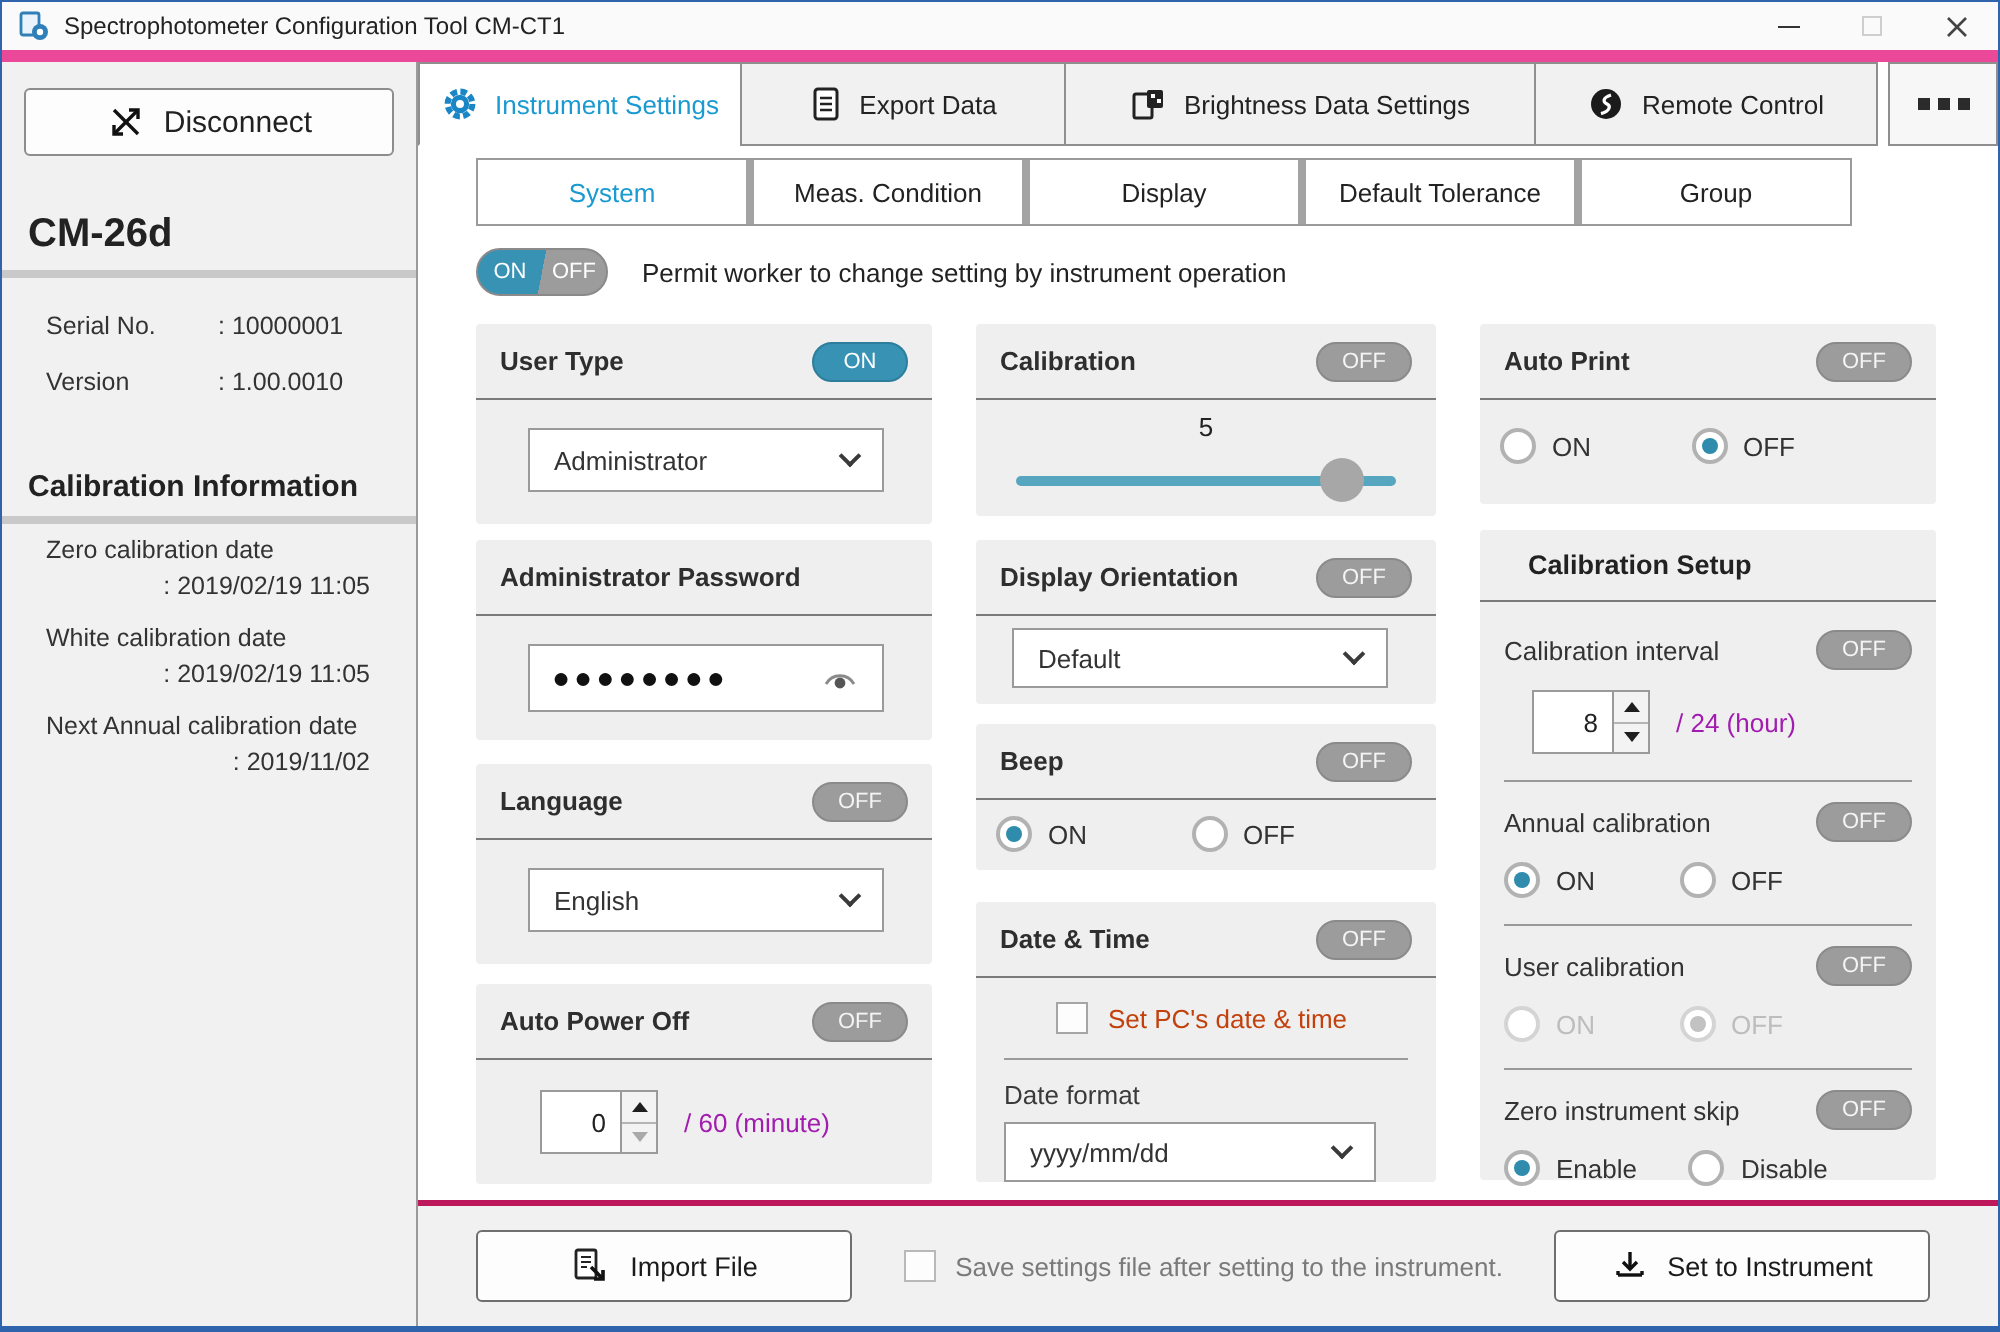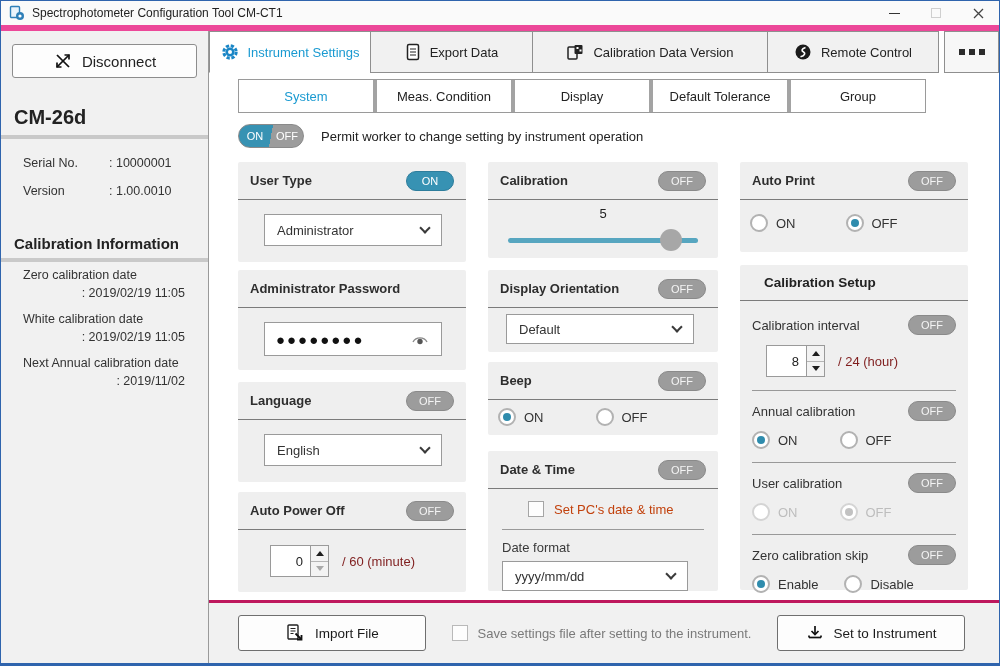--- a/index.html
+++ b/index.html
@@ -95,21 +95,21 @@
 
   .spin { display:flex; height:32px; }
   .spin-num { width:40px; background:#fff; border:1px solid #9a9a9a; border-right:none;
               display:flex; align-items:center; justify-content:flex-end; padding-right:7px; font-size:13px; color:#222; }
   .spin-btns { width:19px; display:flex; flex-direction:column; border:1px solid #9a9a9a; background:#f3f3f3; }
   .spin-up,.spin-down { flex:1; display:flex; align-items:center; justify-content:center; }
   .spin-up { border-bottom:1px solid #b5b5b5; }
   .tri-up { width:0; height:0; border-left:4px solid transparent; border-right:4px solid transparent; border-bottom:5px solid #1e1e1e; }
   .tri-down { width:0; height:0; border-left:4px solid transparent; border-right:4px solid transparent; border-top:5px solid #1e1e1e; }
   .tri-down.dim { border-top-color:#a9a9a9; }
-  .suffix { font-size:13px; color:#7f1d1d; margin-left:13px; align-self:center; }
+  .suffix { font-size:13px; color:#a21caf; margin-left:13px; align-self:center; }
 
   
   .pw-field { height:34px; background:#fff; border:1px solid #9a9a9a; display:flex; align-items:center;
               justify-content:space-between; padding:0 11px; }
   .pw-dots { font-size:15px; letter-spacing:2px; color:#111; line-height:1; }
 
   
   .slider-val { text-align:center; font-size:13px; color:#222; margin:2px 0 8px; }
   .slider { position:relative; height:22px; margin:0 6px; cursor:default; }
   .slider-track { position:absolute; top:9px; left:0; right:0; height:5px; background:#57a6c0; border-radius:3px; }
@@ -220,21 +220,21 @@
           </svg>
           <span>Export Data</span>
         </div>
         <div class="tab t3">
           <svg width="18" height="18" viewBox="0 0 18 18">
             <rect x="2" y="4" width="9" height="12" rx="1" fill="none" stroke="#222" stroke-width="1.5"></rect>
             <rect x="8.5" y="2" width="8" height="9" rx="1" fill="#222"></rect>
             <rect x="10.5" y="4" width="2" height="2" fill="#fff"></rect>
             <rect x="13.5" y="6.5" width="2" height="2" fill="#fff"></rect>
           </svg>
-          <span>Calibration Data Version</span>
+          <span>Brightness Data Settings</span>
         </div>
         <div class="tab t4">
           <svg width="18" height="18" viewBox="0 0 18 18">
             <circle cx="9" cy="9" r="7.5" fill="#1b1b1b"></circle>
             <path d="M11.5 4.5 C7 6 7.5 8 9.5 9 C11.5 10 11 12.5 6.5 13.8" stroke="#fff" stroke-width="1.6" fill="none"></path>
           </svg>
           <span>Remote Control</span>
         </div>
         <div class="more-btn">
           <div class="sq"></div>
@@ -461,21 +461,21 @@
                 </div>
                 <div class="radio-item disabled">
                   <span class="radio checked disabled"></span>
                   <span>OFF</span>
                 </div>
               </div>
 
               <div class="cs-sep"></div>
 
               <div class="cs-item-head">
-                <span class="cs-item-title">Zero calibration skip</span>
+                <span class="cs-item-title">Zero instrument skip</span>
                 <span class="pill off">OFF</span>
               </div>
               <div class="radio-row" style="gap:26px;">
                 <div class="radio-item">
                   <span class="radio checked"></span>
                   <span>Enable</span>
                 </div>
                 <div class="radio-item">
                   <span class="radio"></span>
                   <span>Disable</span>

